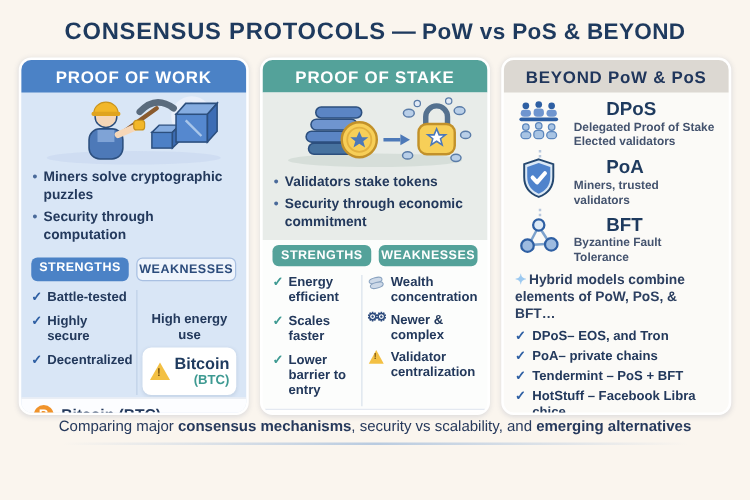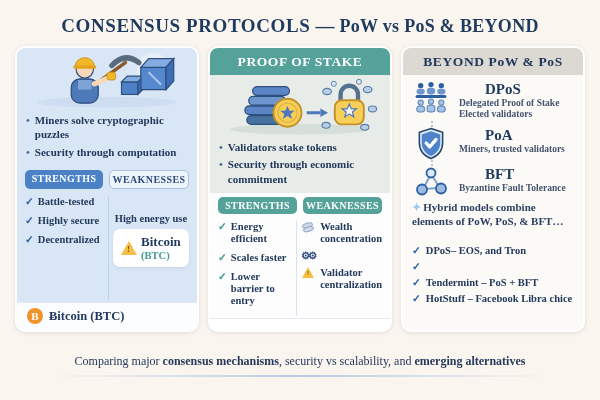--- a/index.html
+++ b/index.html
@@ -3,21 +3,21 @@
 <meta charset="utf-8">
 <style>
   * { margin:0; padding:0; box-sizing:border-box; }
   html,body { width:600px; height:400px; }
   body {
     font-family:"Liberation Sans", sans-serif;
     background:#faf5ee;
     color:#23395c;
     overflow:hidden;
   }
-  .page { width:600px; height:400px; position:relative;font-family:Liberation Serif, serif; }
+  .page { width:600px; height:400px; position:relative; }
 
   
   .title-row { text-align:center; padding-top:15px; color:#1e3a5e; white-space:nowrap; }
   .title-main { font-size:19px; font-weight:800; letter-spacing:.6px; }
   .title-sep  { font-size:19px; font-weight:600; margin:0 5px; }
   .title-sub  { font-size:18px; font-weight:600; letter-spacing:.3px; }
 
   
   .cards { display:flex; gap:9px; padding:0 15px; margin-top:9px; }
   .card {
@@ -62,21 +62,21 @@
   .check-item { display:flex; gap:4px; margin-bottom:7px; font-weight:600; color:#23395c; line-height:1.15; }
   .check-blue { color:#2e5fa3; font-weight:800; }
   .check-teal { color:#3e9a92; font-weight:800; }
 
   .energy-label { text-align:center; font-weight:600; margin:17px 0 4px; line-height:1.2; }
   .btc-callout {
     background:#fff; border-radius:7px; padding:5px 4px 6px;
     display:flex; align-items:center; gap:4px; justify-content:center;
     box-shadow:0 1px 3px rgba(60,80,120,.12);
   }
-  .btc-callout-text { text-align:left; }
+  .btc-callout-text { text-align:right; }
   .btc-name { font-size:13px; font-weight:800; color:#1e3a5e; }
   .btc-ticker { font-size:10.5px; font-weight:700; color:#3e9a92; }
 
   .weak-item { display:flex; gap:5px; margin-bottom:6px; font-weight:600; line-height:1.15; align-items:flex-start; }
   .weak-ic { flex:0 0 14px; display:flex; justify-content:center; }
   .coins-ic svg { display:block; }
   .gears-ic { color:#2c4a7c; font-size:10px; line-height:1; letter-spacing:-2px; }
 
   .warn { position:relative; width:0; height:0;
     border-left:6px solid transparent; border-right:6px solid transparent;
@@ -94,40 +94,41 @@
   .btc-badge { width:16px; height:16px; border-radius:50%; background:#f0932b;
     color:#fff; font-size:11px; font-weight:800; display:flex; align-items:center; justify-content:center; }
 
   
   .beyond-body { padding:6px 9px 4px; flex:1; }
   .beyond-item { display:flex; gap:9px; align-items:flex-start; }
   .beyond-ic { flex:0 0 38px; display:flex; justify-content:center; }
   .beyond-abbr { font-size:15px; font-weight:800; color:#1e3a5e; line-height:1.1;margin-left:26px; }
   .beyond-desc { font-size:9.5px; color:#44536e; font-weight:600; line-height:1.25; }
   .connector { height:6px; border-left:2px dotted #b9c8dd; margin-left:19px; }
-  .hybrid-note { font-size:11px; font-weight:700; color:#2c3f60; line-height:1.25; margin:5px 0 16px; }
+  .hybrid-note { font-size:11px; font-weight:700; color:#2c3f60; line-height:1.25; margin:5px 0 4px; }
   .sparkle { color:#9cc9f0; margin-right:2px; }
   .beyond-check { display:flex; gap:5px; font-size:10.5px; font-weight:600; color:#23395c; margin-bottom:3.5px; line-height:1.2; }
 
   
-  .caption { text-align:center; margin-top:22px; font-size:12px; color:#26395c; }
+  .caption { text-align:center; margin-top:2px; font-size:12px; color:#26395c; }
   .caption b { font-weight:800; }
   .caption-line { width:500px; height:2px; margin:6px auto 0;
     background:linear-gradient(90deg, rgba(185,203,224,0), #b9cbe0, rgba(185,203,224,0)); }
 </style>
 </head>
 <body>
 
 <div class="page">
 
   <div class="title-row"><span class="title-main">CONSENSUS PROTOCOLS</span><span class="title-sep">—</span><span class="title-sub">PoW vs PoS &amp; BEYOND</span></div>
 
   <div class="cards">
 
     <div class="card card-pow">
+      <div class="card-header">PROOF OF WORK</div>
 
       <div class="illustration">
         <svg width="168" height="58" viewBox="0 0 170 60">
           <ellipse cx="85" cy="54" rx="72" ry="5.5" fill="#c6d6ee" opacity="0.55"></ellipse>
           <circle cx="133" cy="20" r="17" fill="#e9effa"></circle>
           <path d="M133 8 l-4 9 h5 l-5 10" stroke="#c8d6ec" stroke-width="2" fill="none"></path>
           <rect x="100" y="33" width="17" height="13" fill="#4d80c6" stroke="#2c4f7e" stroke-width="1.2"></rect>
           <polygon points="100,33 106,27 123,27 117,33" fill="#85ace0" stroke="#2c4f7e" stroke-width="1.2"></polygon>
           <polygon points="117,33 123,27 123,40 117,46" fill="#3d6db5" stroke="#2c4f7e" stroke-width="1.2"></polygon>
           <rect x="120" y="18" width="26" height="23" fill="#5588cf" stroke="#2c4f7e" stroke-width="1.3"></rect>
@@ -267,20 +268,21 @@
                   <g transform="rotate(-14 8 7)">
                     <ellipse cx="8" cy="4.5" rx="6" ry="2.6" fill="#cdd9e8" stroke="#8aa3c0" stroke-width="1"></ellipse>
                     <ellipse cx="8" cy="9" rx="6" ry="2.6" fill="#cdd9e8" stroke="#8aa3c0" stroke-width="1"></ellipse>
                   </g>
                 </svg>
             </span>
             <span>Wealth concentration</span>
           </div>
           <div class="weak-item">
             <span class="weak-ic gears-ic">⚙⚙</span>
+            <span>Newer &amp; complex</span>
           </div>
           <div class="weak-item">
             <span class="weak-ic">
                 <span class="warn">
                   <span class="ex">!</span>
                 </span>
               </span>
             <span>Validator centralization</span>
           </div>
         </div>
@@ -360,20 +362,21 @@
         </div>
 
         <div class="hybrid-note"><span class="sparkle">✦</span><span>Hybrid models combine elements of PoW, PoS, &amp; BFT…</span></div>
 
         <div class="beyond-check">
             <span class="check-blue">✓</span>
             <span>DPoS– EOS, and Tron</span>
           </div>
         <div class="beyond-check">
             <span class="check-blue">✓</span>
+            <span>PoA– private chains</span>
           </div>
         <div class="beyond-check">
             <span class="check-blue">✓</span>
             <span>Tendermint – PoS + BFT</span>
           </div>
         <div class="beyond-check">
             <span class="check-blue">✓</span>
             <span>HotStuff – Facebook Libra chice</span>
           </div>
       </div>

